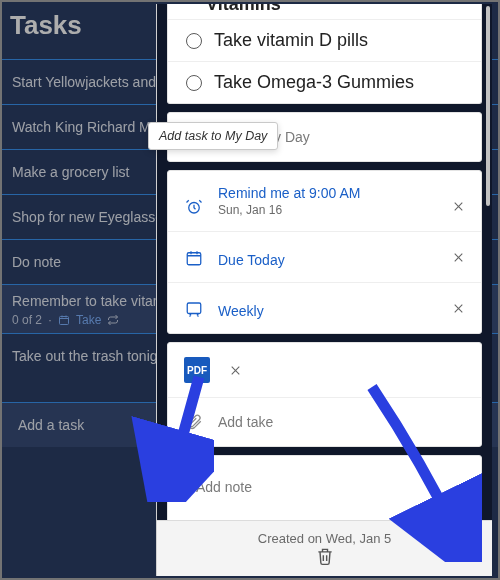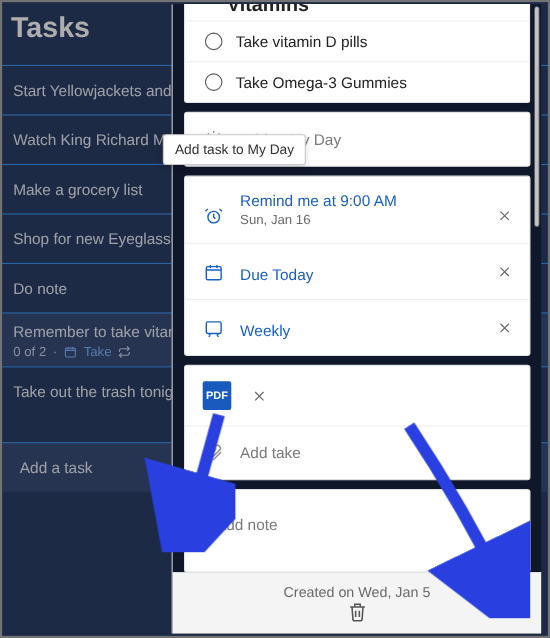--- a/index.html
+++ b/index.html
@@ -59,21 +59,21 @@
   .card.first { margin-top: 0; border-top: none; border-radius: 0 0 3px 3px; }
   .title-line {
     font-size: 18px; font-weight: 700; color: #222;
     padding: 0 18px 4px 38px;
     margin-top: -10px;
   }
   .step {
     display: flex; align-items: center; gap: 12px;
     padding: 10px 14px 10px 18px;
     border-top: 1px solid #eee;
-    font-size: 14px; color: #222;
+    font-size: 18px; color: #222;
   }
   .step:first-of-type { border-top: none; }
   .radio {
     width: 16px; height: 16px; border: 1.6px solid #5a5a5a; border-radius: 50%;
     flex: none;
   }
   .row {
     display: flex; align-items: center; gap: 14px;
     padding: 14px 12px 14px 16px;
     font-size: 14px;
@@ -96,20 +96,21 @@
     border-radius:2px; flex:none;
   }
   .tooltip {
     position: absolute;
     top: 120px; left: 146px;
     background: #fff; border:1px solid #c9c9c9;
     border-radius: 3px;
     padding: 6px 10px;
     font-size: 12.5px; color: #333;
     box-shadow: 0 2px 6px rgba(0,0,0,0.15);
+    font-style: italic;
   }
   .note-field {
     padding: 18px 16px 30px 28px;
     height: 74px;
   }
   .footer {
     border-top: 1px solid #dcdcdc;
     background: #f4f4f4;
     display:flex; align-items:center;
     padding: 10px 14px;

